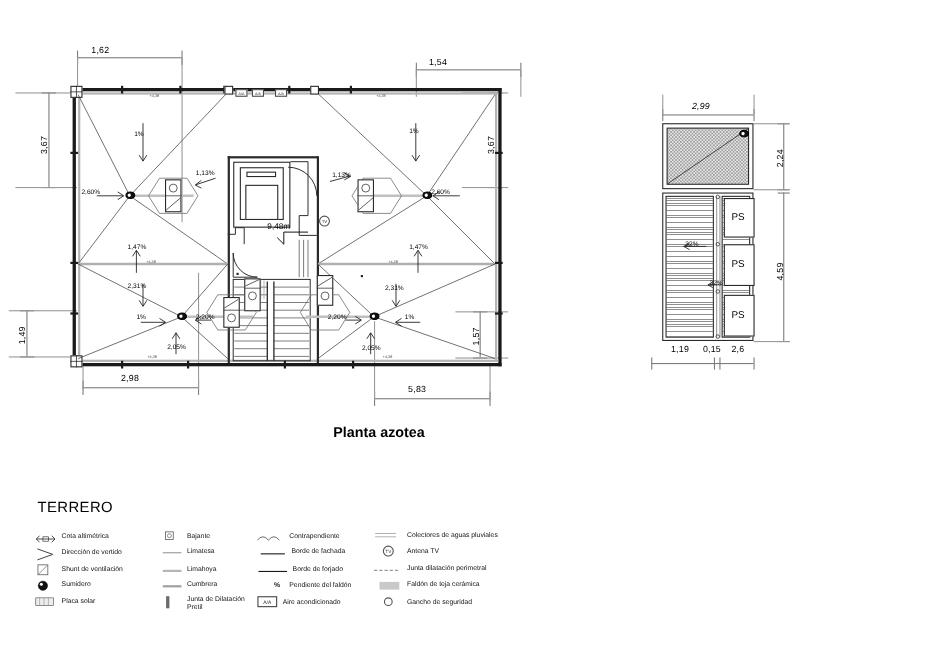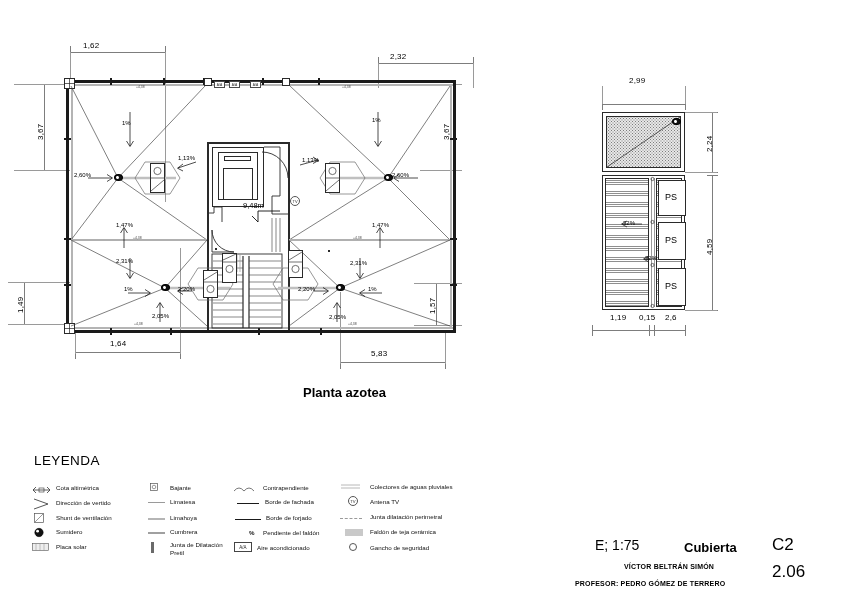--- a/index.html
+++ b/index.html
@@ -109,21 +109,21 @@
   <div class="abs" style="left:0;top:0;width:520px;height:420px;">
 
     <div class="hline dim" style="left:70px;top:52px;width:95px;"></div>
     <div class="vline dim" style="left:70px;top:46px;height:13px;"></div>
     <div class="vline dim" style="left:165px;top:46px;height:13px;"></div>
     <div class="t dimtxt" style="left:83px;top:41px;">1,62</div>
 
     <div class="hline dim" style="left:378px;top:63px;width:95px;"></div>
     <div class="vline dim" style="left:378px;top:57px;height:13px;"></div>
     <div class="vline dim" style="left:473px;top:57px;height:13px;"></div>
-    <div class="t dimtxt" style="left:390px;top:52px;">2,32</div>
+    <div class="t dimtxt" style="left:390px;top:52px;">1,54</div>
 
     <div class="vline thin" style="left:70px;top:52px;height:35px;"></div>
     <div class="vline thin" style="left:165px;top:52px;height:150px;"></div>
     <div class="vline thin" style="left:378px;top:63px;height:25px;"></div>
     <div class="vline thin" style="left:473px;top:63px;height:25px;"></div>
 
     <div class="vline dim" style="left:44px;top:84px;height:86px;"></div>
     <div class="hline dim" style="left:38px;top:84px;width:13px;"></div>
     <div class="hline dim" style="left:38px;top:170px;width:13px;"></div>
     <div class="t dimtxt" style="left:36px;top:140px;transform:rotate(-90deg);transform-origin:0 0;">3,67</div>
@@ -149,21 +149,21 @@
     <div class="t dimtxt" style="left:428px;top:314px;transform:rotate(-90deg);transform-origin:0 0;">1,57</div>
 
     <div class="hline thin" style="left:420px;top:84px;width:42px;"></div>
     <div class="hline thin" style="left:420px;top:170px;width:42px;"></div>
     <div class="hline thin" style="left:414px;top:283px;width:48px;"></div>
     <div class="hline thin" style="left:414px;top:325px;width:48px;"></div>
 
     <div class="hline dim" style="left:75px;top:352px;width:105px;"></div>
     <div class="vline dim" style="left:75px;top:346px;height:13px;"></div>
     <div class="vline dim" style="left:180px;top:346px;height:13px;"></div>
-    <div class="t dimtxt" style="left:110px;top:339px;">1,64</div>
+    <div class="t dimtxt" style="left:110px;top:339px;">2,98</div>
 
     <div class="hline dim" style="left:340px;top:362px;width:105px;"></div>
     <div class="vline dim" style="left:340px;top:356px;height:13px;"></div>
     <div class="vline dim" style="left:445px;top:356px;height:13px;"></div>
     <div class="t dimtxt" style="left:371px;top:349px;">5,83</div>
 
     <div class="vline thin" style="left:75px;top:330px;height:24px;"></div>
     <div class="vline thin" style="left:180px;top:248px;height:106px;"></div>
     <div class="vline thin" style="left:340px;top:292px;height:72px;"></div>
     <div class="vline thin" style="left:445px;top:330px;height:34px;"></div>
@@ -429,21 +429,21 @@
     <div class="t tiny" style="left:348px;top:322px;">+4,38</div>
 
     <div class="t plantitle" style="left:303px;top:385px;">Planta azotea</div>
   </div>
 
   <div class="abs" style="left:560px;top:0;width:288px;height:420px;">
 
     <div class="hline dim" style="left:42px;top:104px;width:83px;"></div>
     <div class="vline dim" style="left:42px;top:99px;height:11px;"></div>
     <div class="vline dim" style="left:125px;top:99px;height:11px;"></div>
-    <div class="t dimtxt" style="left:69px;top:76px;">2,99</div>
+    <div class="t dimtxt" style="left:69px;top:92px;font-style:italic;">2,99</div>
     <div class="vline thin" style="left:42px;top:86px;height:18px;"></div>
     <div class="vline thin" style="left:125px;top:86px;height:18px;"></div>
 
     <div class="box-outline" style="left:42px;top:112px;width:83px;height:60px;"></div>
     <div class="stippled" style="left:46px;top:116px;width:75px;height:52px;"></div>
     <svg class="ov" width="288" height="420">
       <line x1="47" y1="167" x2="120" y2="117" stroke="#333" stroke-width="0.8"></line>
     </svg>
     <div class="sumidero" style="left:112px;top:118px;"></div>
 
@@ -495,21 +495,21 @@
     <div class="vline dim" style="left:89px;top:325px;height:11px;"></div>
     <div class="vline dim" style="left:94px;top:325px;height:11px;"></div>
     <div class="vline dim" style="left:125px;top:325px;height:11px;"></div>
     <div class="t dimtxt" style="left:50px;top:313px;">1,19</div>
     <div class="t dimtxt" style="left:79px;top:313px;">0,15</div>
     <div class="t dimtxt" style="left:105px;top:313px;">2,6</div>
   </div>
 
   <div class="abs" style="left:0;top:440;width:520px;height:130px;top:440px;">
 
-    <div class="t legendtitle" style="left:34px;top:13px;">LEYENDA</div>
+    <div class="t legendtitle" style="left:34px;top:13px;">TERRERO</div>
 
     <div class="leg-row" style="left:32px;top:42px;width:140px;height:13px;">
       <svg class="ov" width="24" height="12" style="left:0;top:2px;">
         <line x1="1" y1="6" x2="18" y2="6" stroke="#333" stroke-width="0.8"></line>
         <polyline points="4,3 1,6 4,9" fill="none" stroke="#333" stroke-width="0.8"></polyline>
         <polyline points="15,3 18,6 15,9" fill="none" stroke="#333" stroke-width="0.8"></polyline>
         <rect x="7" y="4" width="5" height="4" fill="none" stroke="#333" stroke-width="0.6"></rect>
       </svg>
       <span class="t legtxt" style="left:24px;top:2px;">Cota altimétrica</span>
     </div>
@@ -624,22 +624,14 @@
       <div class="sym-swatch" style="left:5px;top:3px;width:18px;height:7px;"></div>
       <span class="t legtxt" style="left:30px;top:2px;">Faldón de teja cerámica</span>
     </div>
 
     <div class="leg-row" style="left:340px;top:102px;width:160px;height:13px;">
       <div class="sym-circ" style="left:9px;top:1px;width:8px;height:8px;"></div>
       <span class="t legtxt" style="left:30px;top:2px;">Gancho de seguridad</span>
     </div>
   </div>
 
-  <div class="abs" style="left:560px;top:530px;width:288px;height:70px;">
-    <div class="t tb-scale" style="left:35px;top:7px;">E; 1:75</div>
-    <div class="t tb-name" style="left:124px;top:10px;">Cubierta</div>
-    <div class="t tb-author" style="left:64px;top:33px;">VÍCTOR BELTRÁN SIMÓN</div>
-    <div class="t tb-prof" style="left:15px;top:50px;">PROFESOR: PEDRO GÓMEZ DE TERRERO</div>
-    <div class="t tb-code" style="left:212px;top:5px;">C2</div>
-    <div class="t tb-code" style="left:212px;top:32px;">2.06</div>
-  </div>
 
 </div>
 
 </body></html>

